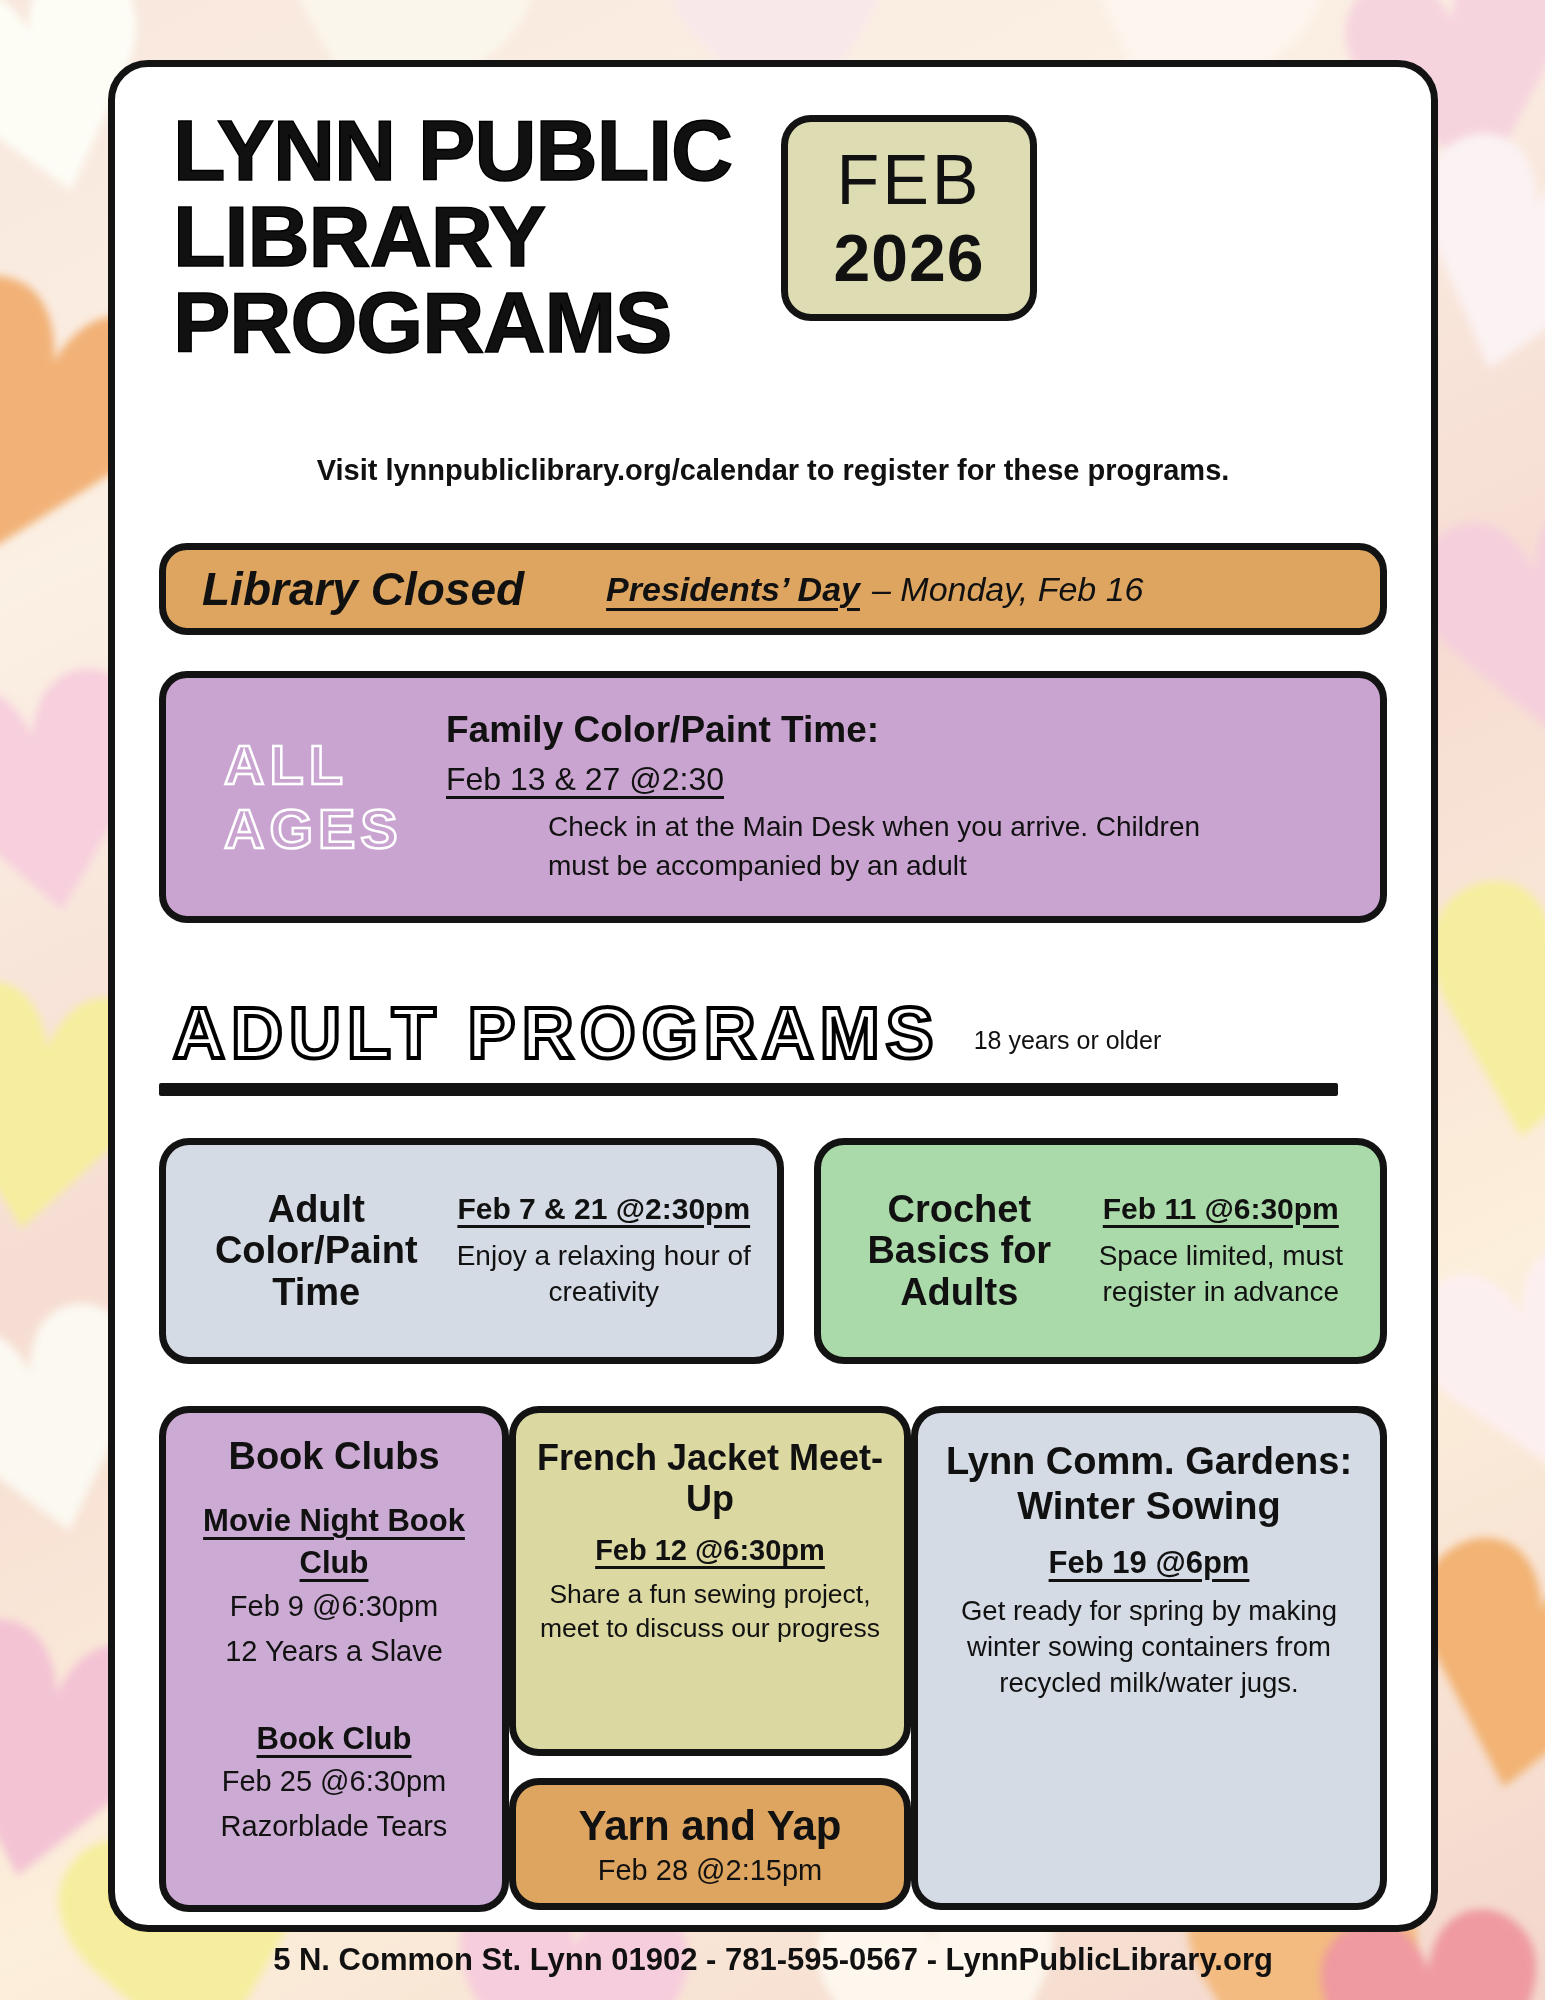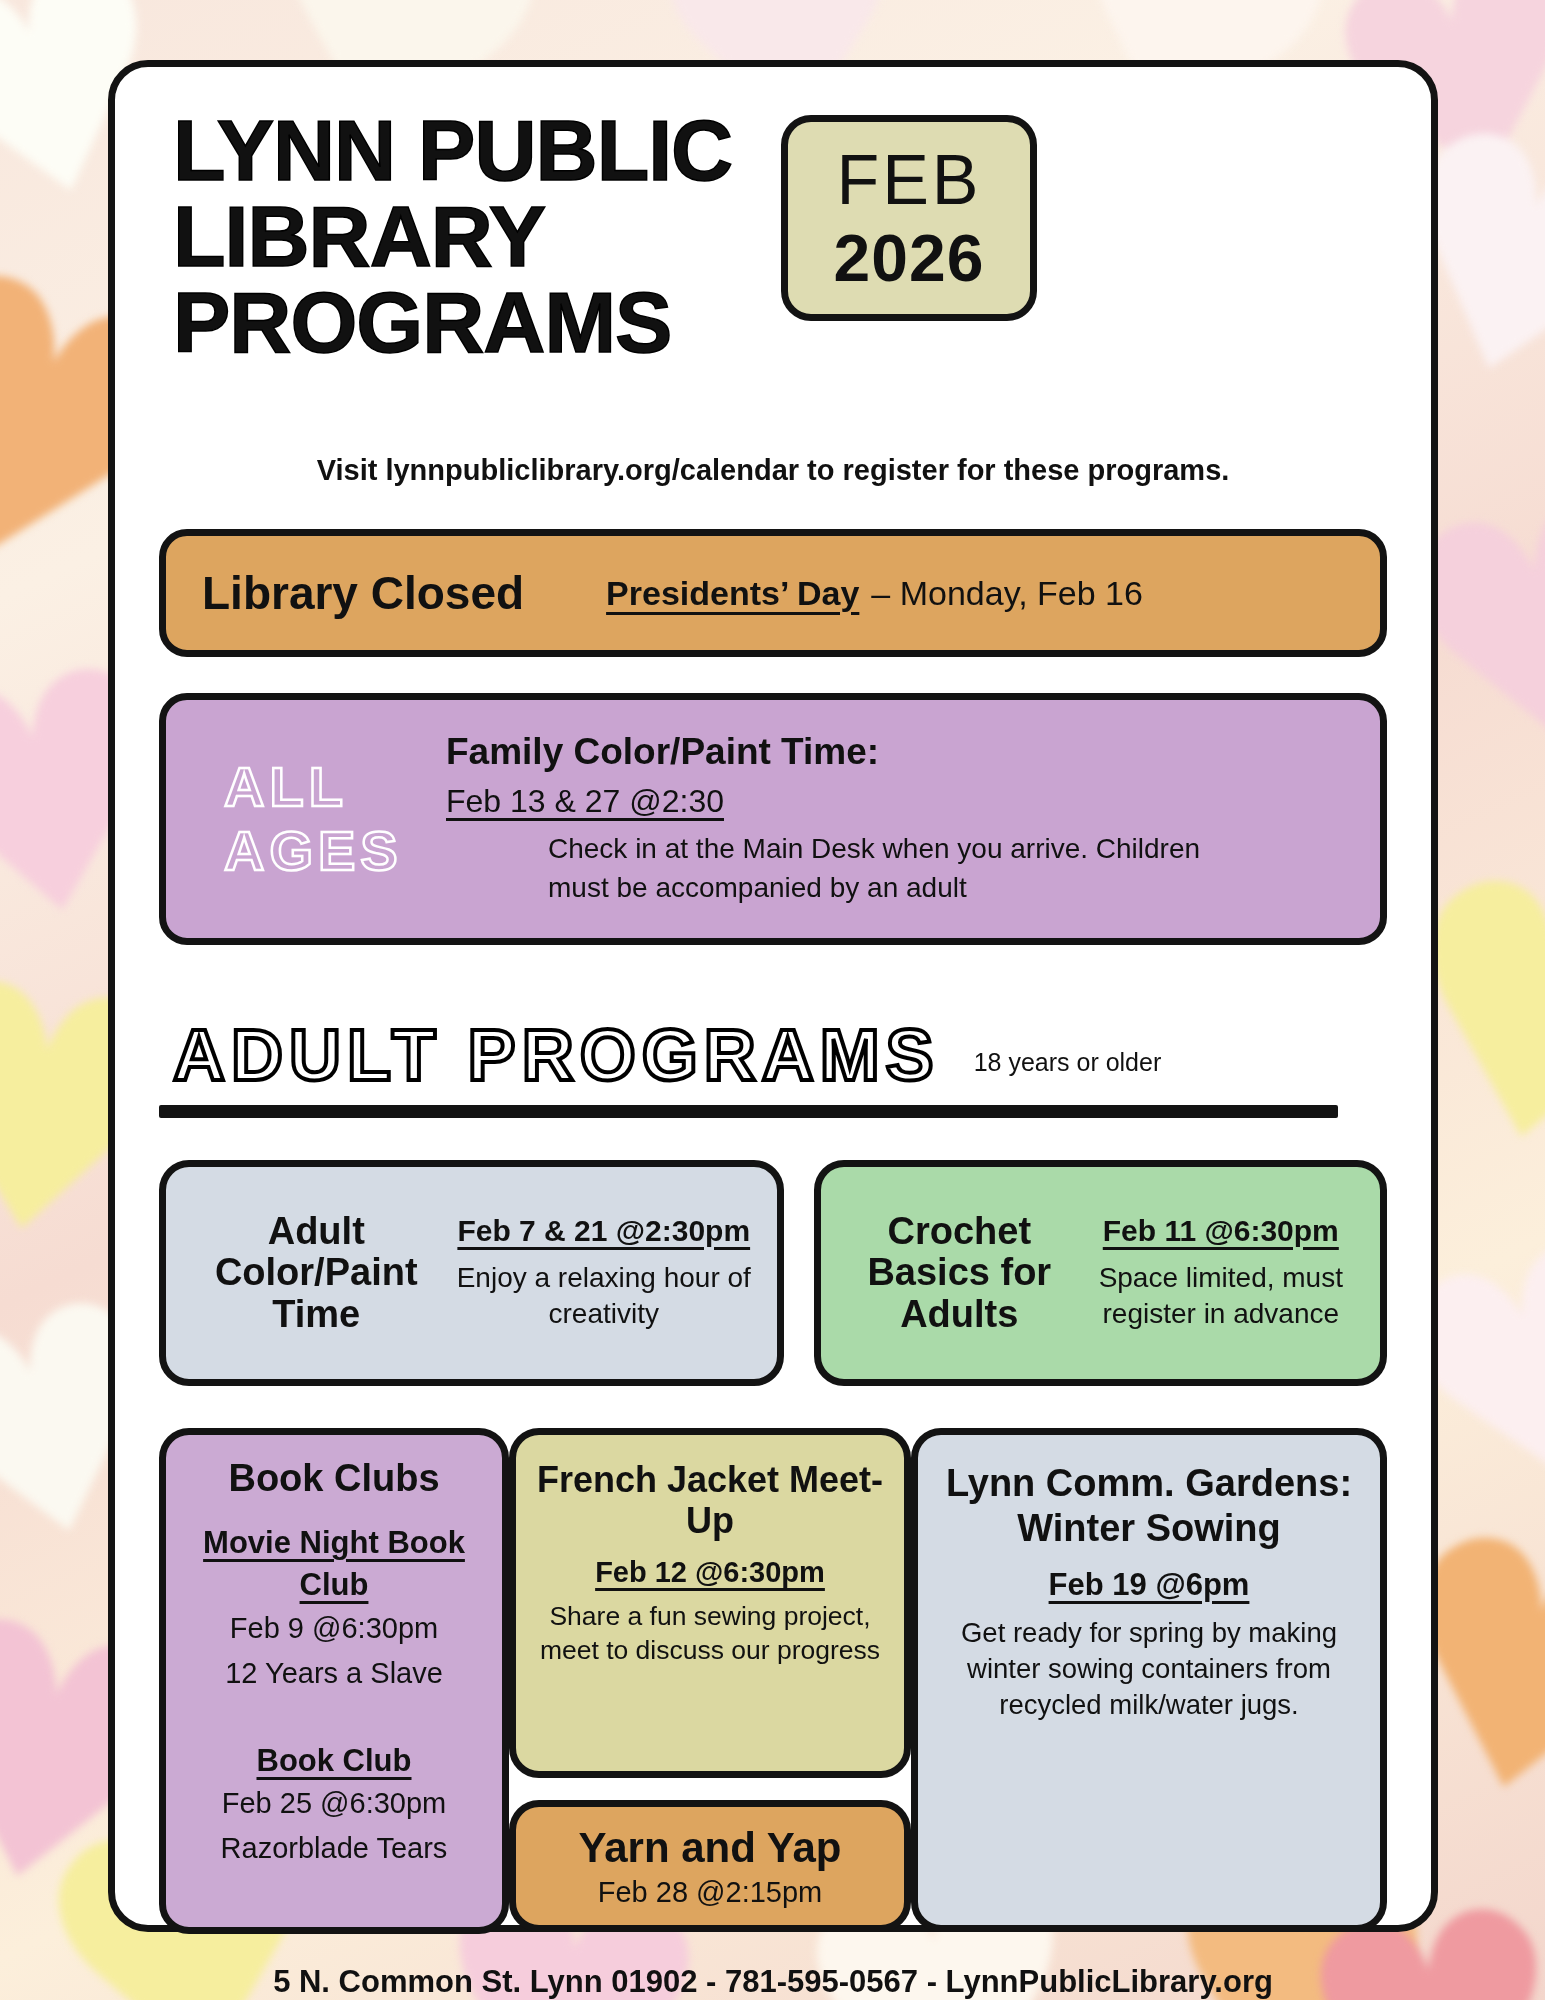--- a/index.html
+++ b/index.html
@@ -37,22 +37,22 @@
     display:flex; flex-direction:column; align-items:center; justify-content:center;
   }
   .badge-month { font-size:70px; letter-spacing:3px; }
   .badge-year { font-size:66px; font-weight:bold; letter-spacing:1px; }
 
   .subtitle { text-align:center; font-weight:bold; font-size:29px; margin-top:62px; }
 
   
   .banner { border:7px solid #131313; border-radius:28px; width:100%; }
   .banner.orange {
-    margin-top:42px; height:128px; background:var(--orange);
-    display:flex; align-items:center; padding:0 36px;
+    margin-top:56px; height:92px; background:var(--orange);
+    display:flex; align-items:center; padding:0 36px;font-style:italic;
   }
   .closed-label { font-size:46px; font-weight:bold; }
   .closed-holiday { font-size:34px; font-weight:bold; margin-left:82px;
     text-decoration:underline; text-decoration-thickness:3px; text-underline-offset:7px; }
   .closed-suffix { font-size:34px; margin-left:12px; }
 
   .banner.purple {
     margin-top:36px; height:252px; background:var(--purple);
     display:flex; align-items:center; padding:0 30px;
   }

